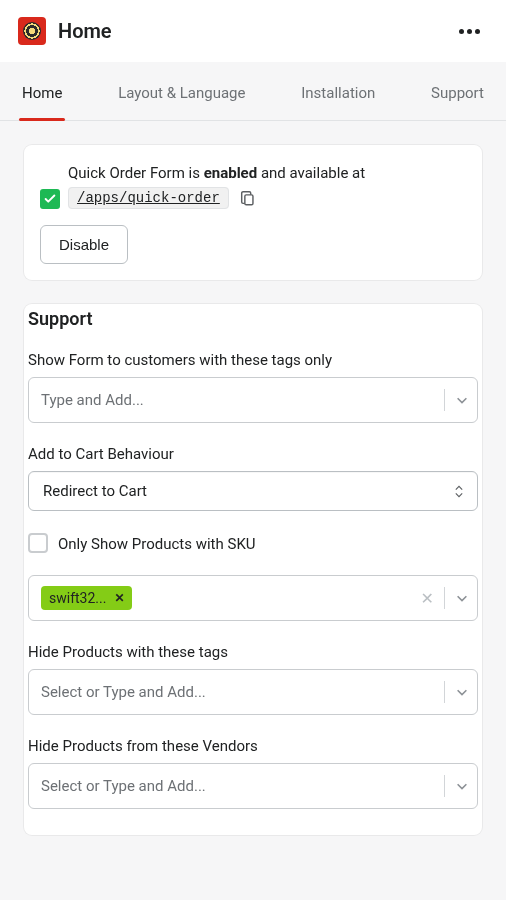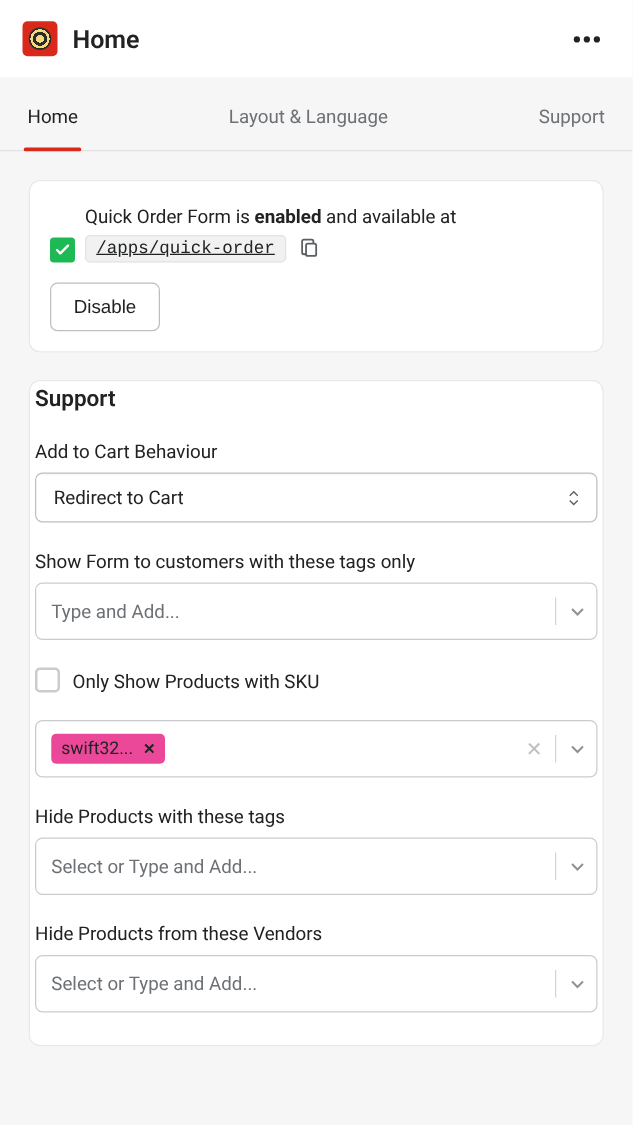--- a/index.html
+++ b/index.html
@@ -193,21 +193,21 @@
       display: flex;
       align-items: center;
       gap: 6px;
       flex-wrap: wrap;
     }
     .combo-placeholder {
       color: #6d7175;
       font-size: 15px;
     }
     .tag-chip {
-      background: #ec4899;
+      background: #84cc16;
       border-radius: 4px;
       padding: 4px 8px;
       font-size: 14px;
       display: flex;
       align-items: center;
       gap: 8px;
     }
     .tag-chip .x { font-weight: bold; cursor: pointer; font-size: 12px; }
     .combo-indicators {
       display: flex;
@@ -255,20 +255,21 @@
   <div class="kebab-menu">
     <span></span>
       <span></span>
       <span></span>
   </div>
 </div>
 
 <div class="tabs">
   <div class="tab active">Home</div>
   <div class="tab">Layout &amp; Language</div>
+  <div class="tab">Installation</div>
   <div class="tab">Support</div>
 </div>
 
 <div class="content">
 
   <div class="card">
     <div class="status-row">
       <div class="check-badge">
         <svg viewBox="0 0 16 16" fill="none">
             <path d="M3 8l3 3 7-7" stroke="white" stroke-width="2.2" stroke-linecap="round" stroke-linejoin="round"></path>
@@ -283,53 +284,53 @@
               <path d="M13 6.5V4.5a1.5 1.5 0 0 0-1.5-1.5h-7A1.5 1.5 0 0 0 3 4.5v10A1.5 1.5 0 0 0 4.5 16h2"></path>
             </svg>
         </span>
       </div>
     </div>
     <button class="btn">Disable</button>
   </div>
 
   <div class="card settings-pad">
     <div class="card-title">Support</div>
+
+    <div class="field-group">
+      <label class="field-label">Show Form to customers with these tags only</label>
+      <div class="combo-box">
+        <div class="combo-content">
+          <span class="combo-placeholder">Type and Add...</span>
+        </div>
+        <div class="combo-indicators">
+          <div class="divider-v"></div>
+          <span class="dropdown-chevron">
+            <svg viewBox="0 0 16 16" fill="none">
+                <path d="M3 6l5 5 5-5" stroke="currentColor" stroke-width="1.8"></path>
+              </svg>
+          </span>
+        </div>
+      </div>
+    </div>
 
     <div class="field-group">
       <label class="field-label">Add to Cart Behaviour</label>
       <div class="select-box">
         <span>Redirect to Cart</span>
         <span class="select-arrows">
           <svg viewBox="0 0 10 6">
               <path d="M1 5l4-4 4 4" stroke="#5c5f62" stroke-width="1.4" fill="none"></path>
             </svg>
           <svg viewBox="0 0 10 6">
               <path d="M1 1l4 4 4-4" stroke="#5c5f62" stroke-width="1.4" fill="none"></path>
             </svg>
         </span>
       </div>
     </div>
 
-    <div class="field-group">
-      <label class="field-label">Show Form to customers with these tags only</label>
-      <div class="combo-box">
-        <div class="combo-content">
-          <span class="combo-placeholder">Type and Add...</span>
-        </div>
-        <div class="combo-indicators">
-          <div class="divider-v"></div>
-          <span class="dropdown-chevron">
-            <svg viewBox="0 0 16 16" fill="none">
-                <path d="M3 6l5 5 5-5" stroke="currentColor" stroke-width="1.8"></path>
-              </svg>
-          </span>
-        </div>
-      </div>
-    </div>
-
     <div class="checkbox-row">
       <div class="checkbox-box"></div>
       <span class="checkbox-label">Only Show Products with SKU</span>
     </div>
 
     <div class="field-group">
       <div class="combo-box">
         <div class="combo-content">
           <div class="tag-chip">
             <span>swift32...</span>

